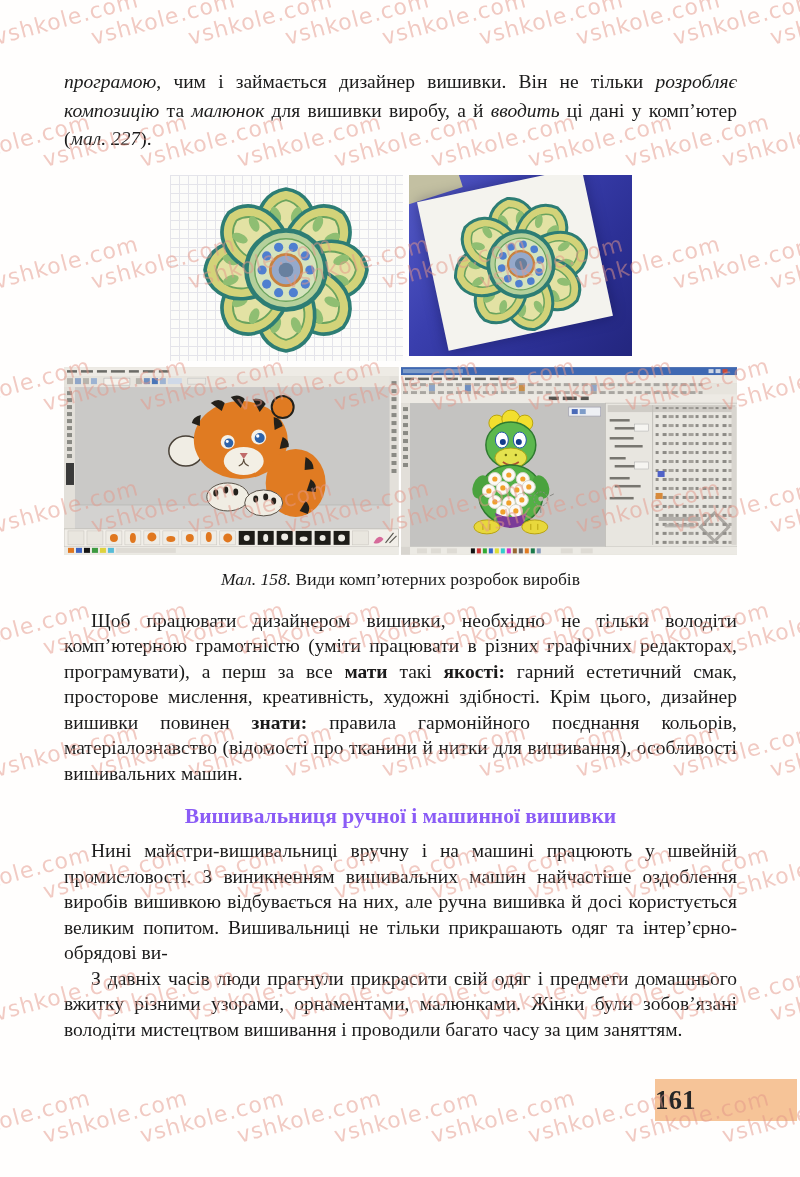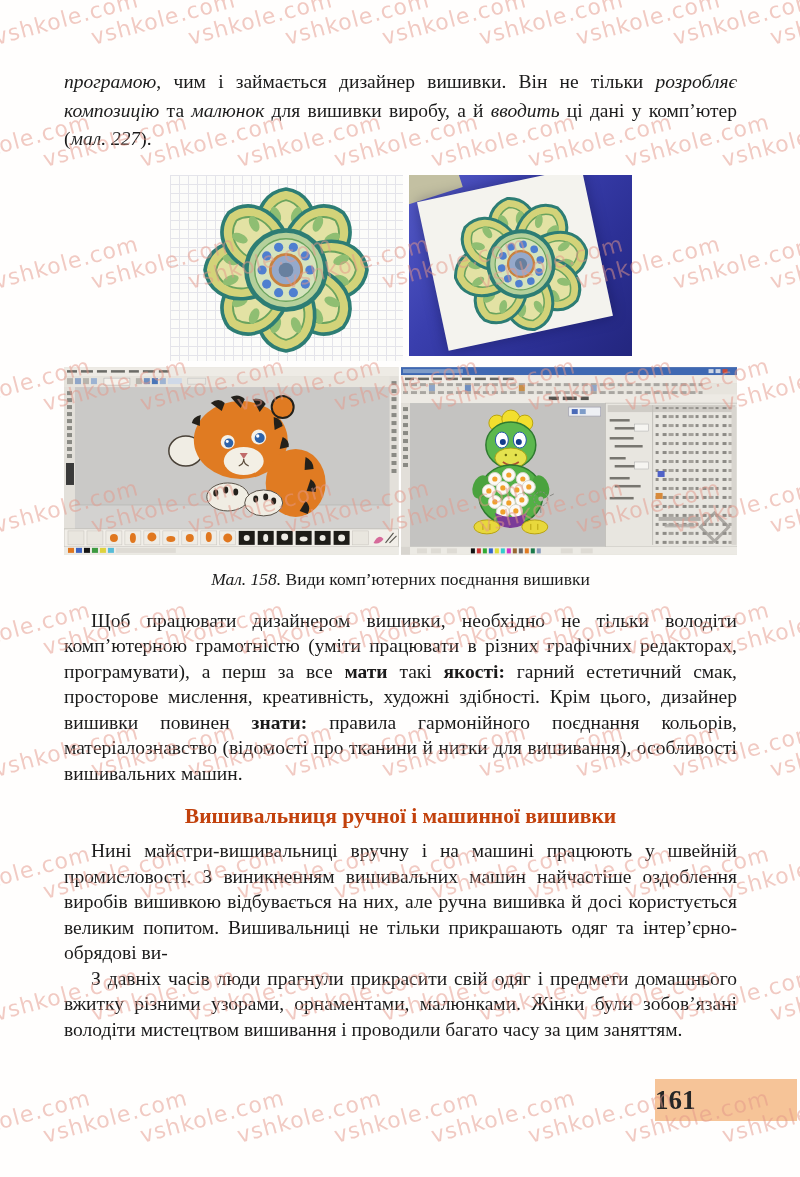--- a/index.html
+++ b/index.html
@@ -10,21 +10,21 @@
   .wm{position:absolute;transform:rotate(-15deg);font:22px "DejaVu Sans",sans-serif;
       opacity:.5;white-space:nowrap;letter-spacing:1px;}
   
   .content{position:absolute;left:64px;top:0;width:673px;z-index:2;}
   .bodytext{font-size:19.5px;line-height:25.5px;text-align:justify;margin:0;}
   .intro{line-height:28.5px;padding-top:68px;}
   .indent{text-indent:27px;}
   .it{font-style:italic;}
   .bd{font-weight:bold;}
   .section-heading{margin:18px 0 9px;text-align:center;font-weight:bold;
-                   font-size:21.5px;color:#c2410c;}
+                   font-size:21.5px;color:#8b5cf6;}
   
   .figrow1{display:flex;justify-content:center;align-items:flex-start;gap:6px;margin-top:21px;}
   .figrow2{display:flex;justify-content:center;gap:2px;margin-top:6px;}
   .grid-bg{position:relative;width:233px;height:186px;background-color:#fcfcfa;
     background-image:linear-gradient(#e4e4ea 1px,transparent 1px),
                      linear-gradient(90deg,#e4e4ea 1px,transparent 1px);
     background-size:9px 9px;}
   .grid-bg svg{position:absolute;left:24px;top:3px;}
   .pillow{position:relative;width:223px;height:181px;overflow:hidden;
     background:linear-gradient(130deg,#565cc9 0%,#3a3fae 38%,#2c3095 70%,#23267e 100%);}
@@ -433,21 +433,21 @@
           <rect x="118" y="181.5" width="4" height="5" fill="#666666"></rect>
             <rect x="124" y="181.5" width="4" height="5" fill="#e07b22"></rect>
           <rect x="130" y="181.5" width="4" height="5" fill="#1a7a4a"></rect>
             <rect x="136" y="181.5" width="4" height="5" fill="#8899bb"></rect>
           <rect x="160" y="181.5" width="12" height="5" fill="#dedbd4"></rect>
             <rect x="180" y="181.5" width="12" height="5" fill="#dedbd4"></rect>
         </g>
       </svg>
     </div>
 
-    <div class="caption"><span class="it">Мал. 158.</span> <span>Види комп’ютерних поєднання вишивки</span></div>
+    <div class="caption"><span class="it">Мал. 158.</span> <span>Види комп’ютерних розробок виробів</span></div>
 
     <p class="bodytext indent" style="margin-top:18px;"><span>Щоб працювати дизайнером вишивки, необхідно не тільки володіти комп’ютерною грамотністю (уміти працювати в різних графічних редакторах, програмувати), а перш за все </span><span class="bd">мати</span><span> такі </span><span class="bd">якості:</span><span> гарний естетичний смак, просторове мислення, креативність, художні здібності. Крім цього, дизайнер вишивки повинен </span><span class="bd">знати:</span><span> правила гармонійного поєднання кольорів, матеріалознавство (відомості про тканини й нитки для вишивання), особливості вишивальних машин.</span></p>
 
     <h2 class="section-heading">Вишивальниця ручної і машинної вишивки</h2>
 
     <p class="bodytext indent">Нині майстри-вишивальниці вручну і на машині працюють у швейній промисловості. З виникненням вишивальних машин найчастіше оздоблення виробів вишивкою відбувається на них, але ручна вишивка й досі користується великим попитом. Вишивальниці не тільки прикрашають одяг та інтер’єрно-обрядові ви-</p>
 
     <p class="bodytext indent">З давніх часів люди прагнули прикрасити свій одяг і предмети домашнього вжитку різними узорами, орнаментами, малюнками. Жінки були зобов’язані володіти мистецтвом вишивання і проводили багато часу за цим заняттям.</p>
 
   </div>

